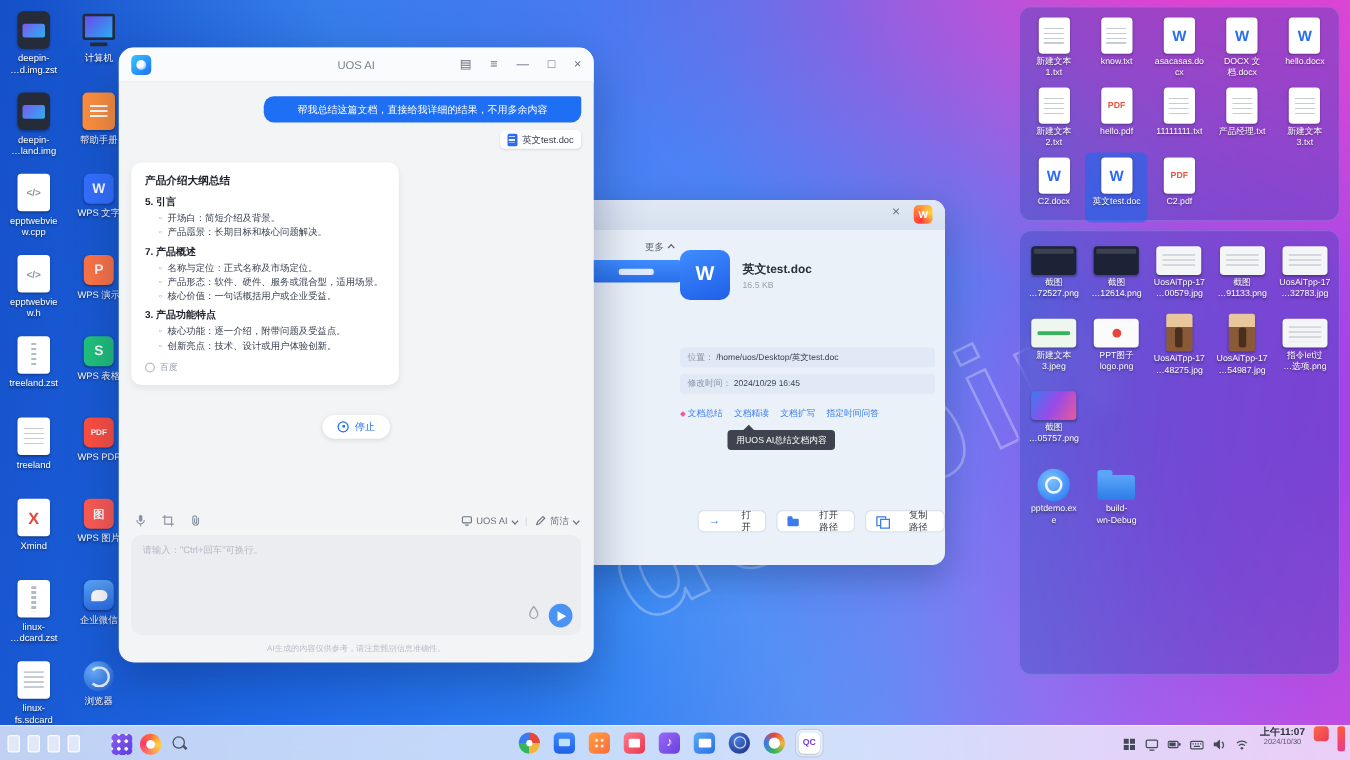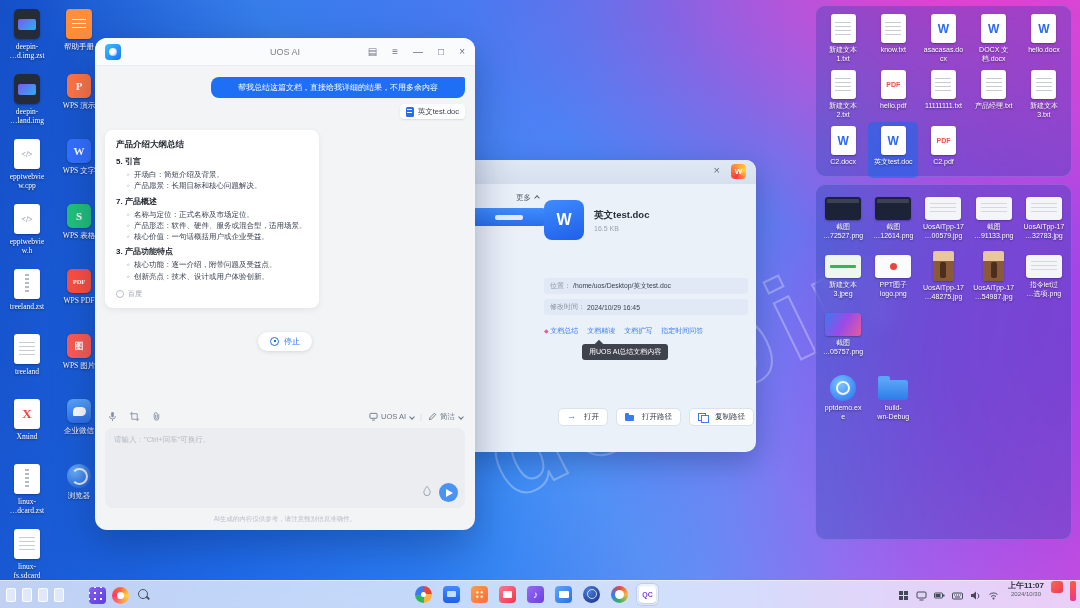--- a/index.html
+++ b/index.html
@@ -76,21 +76,21 @@
   .k[data-kind="exe"]::before { content:""; width:10px; height:10px; border-radius:50%;
        border:2px solid rgba(255,255,255,.9); }
   .k[data-kind="folder"] { background:transparent; box-shadow:none; width:32px; height:26px; }
   .k[data-kind="folder"]::before { content:""; position:absolute; top:5px; left:1px; right:1px; bottom:1px;
        background:linear-gradient(180deg,#5aa5f8,#2e7ce8); border-radius:2px 3px 3px 3px; }
   .k[data-kind="folder"]::after { content:""; position:absolute; top:1px; left:1px; width:12px; height:5px;
        background:#5aa5f8; border-radius:2px 2px 0 0; }
 
   
   .dcol { position:absolute; top:4px; z-index:3; display:flex; flex-direction:column; }
-  .dcell { width:52px; height:65px; display:flex; flex-direction:column; align-items:center; padding-top:5px;font-family:Liberation Serif, serif; }
+  .dcell { width:52px; height:65px; display:flex; flex-direction:column; align-items:center; padding-top:5px; }
   .dcell .lbl, .cell .lbl { margin-top:3px; font-size:7.5px; line-height:1.25; color:#fff; text-align:center;
        white-space:pre-line; text-shadow:0 1px 2px rgba(0,0,0,.55); }
 
   
   .panel { position:absolute; z-index:4; border-radius:10px; background:rgba(28,62,168,.30);
        border:1px solid rgba(255,255,255,.14); backdrop-filter:blur(8px); padding:4px 2px; }
   #panel-top { left:815px; top:5px; width:257px; height:172px; }
   #panel-bottom { left:815px; top:184px; width:257px; height:356px; }
   .grid { display:grid; grid-template-columns:repeat(5,1fr); }
   .cell { height:56px; display:flex; flex-direction:column; align-items:center; padding-top:4px; border-radius:5px; }
@@ -125,21 +125,21 @@
   .dlg-row .rv { color:#3a4150; margin-left:2px; font-size:6.8px; white-space:nowrap; overflow:hidden; }
   .dlg-actions { position:absolute; left:84px; top:166px; display:flex; gap:9px; align-items:center;
        font-size:7px; color:#3a7bf0; }
   .alink:first-child::before { content:"◆ "; color:#e85a9a; font-size:6px; }
   .tooltip { position:absolute; left:122px; top:184px; background:#3f434d; color:#fff; font-size:7px;
        padding:3px 7px; border-radius:3px; }
   .tooltip::before { content:""; position:absolute; top:-3px; left:14px; width:6px; height:6px;
        background:#3f434d; transform:rotate(45deg); }
   .dlg-btns { position:absolute; left:98px; top:248px; display:flex; gap:8px; }
   .dbtn { height:18px; padding:0 8px; background:#fff; border:1px solid #dbe2ec; border-radius:5px;
-       display:flex; align-items:center; gap:8px; font-size:7.5px; color:#2f3540; }
+       display:flex; align-items:center; gap:20px; font-size:7.5px; color:#2f3540; }
   .dbtn .ic { width:9px; height:9px; position:relative; }
   .dbtn:nth-child(1) .ic::before { content:"→"; position:absolute; top:-2px; left:0; font-size:9px; color:#3a7bf0; }
   .dbtn:nth-child(2) .ic::before { content:""; position:absolute; top:2px; left:0; width:9px; height:6px;
        background:#3a7bf0; border-radius:1px; }
   .dbtn:nth-child(2) .ic::after { content:""; position:absolute; top:0; left:0; width:4px; height:3px;
        background:#3a7bf0; border-radius:1px 1px 0 0; }
   .dbtn:nth-child(3) .ic::before { content:""; position:absolute; top:0; left:0; width:6px; height:6px;
        border:1px solid #3a7bf0; }
   .dbtn:nth-child(3) .ic::after { content:""; position:absolute; top:2.5px; left:2.5px; width:6px; height:6px;
        border:1px solid #3a7bf0; background:#fff; }
@@ -299,31 +299,35 @@
 …dcard.zst</div>
     </div>
       <div class="dcell">
       <div class="k" data-kind="file"></div>
       <div class="lbl">linux-
 fs.sdcard</div>
     </div>
     </div>
   <div class="dcol" style="left:53px">
 
+  <div class="dcell">
+      <div class="k" data-kind="monitor"></div>
+      <div class="lbl">计算机</div>
+    </div>
       <div class="dcell">
       <div class="k" data-kind="book"></div>
       <div class="lbl">帮助手册</div>
     </div>
       <div class="dcell">
+      <div class="k" data-kind="wpsw"></div>
+      <div class="lbl">WPS 文字</div>
+    </div>
+      <div class="dcell">
       <div class="k" data-kind="wpsp"></div>
       <div class="lbl">WPS 演示</div>
-    </div>
-      <div class="dcell">
-      <div class="k" data-kind="wpsw"></div>
-      <div class="lbl">WPS 文字</div>
     </div>
       <div class="dcell">
       <div class="k" data-kind="wpss"></div>
       <div class="lbl">WPS 表格</div>
     </div>
       <div class="dcell">
       <div class="k" data-kind="wpspdf"></div>
       <div class="lbl">WPS PDF</div>
     </div>
       <div class="dcell">

